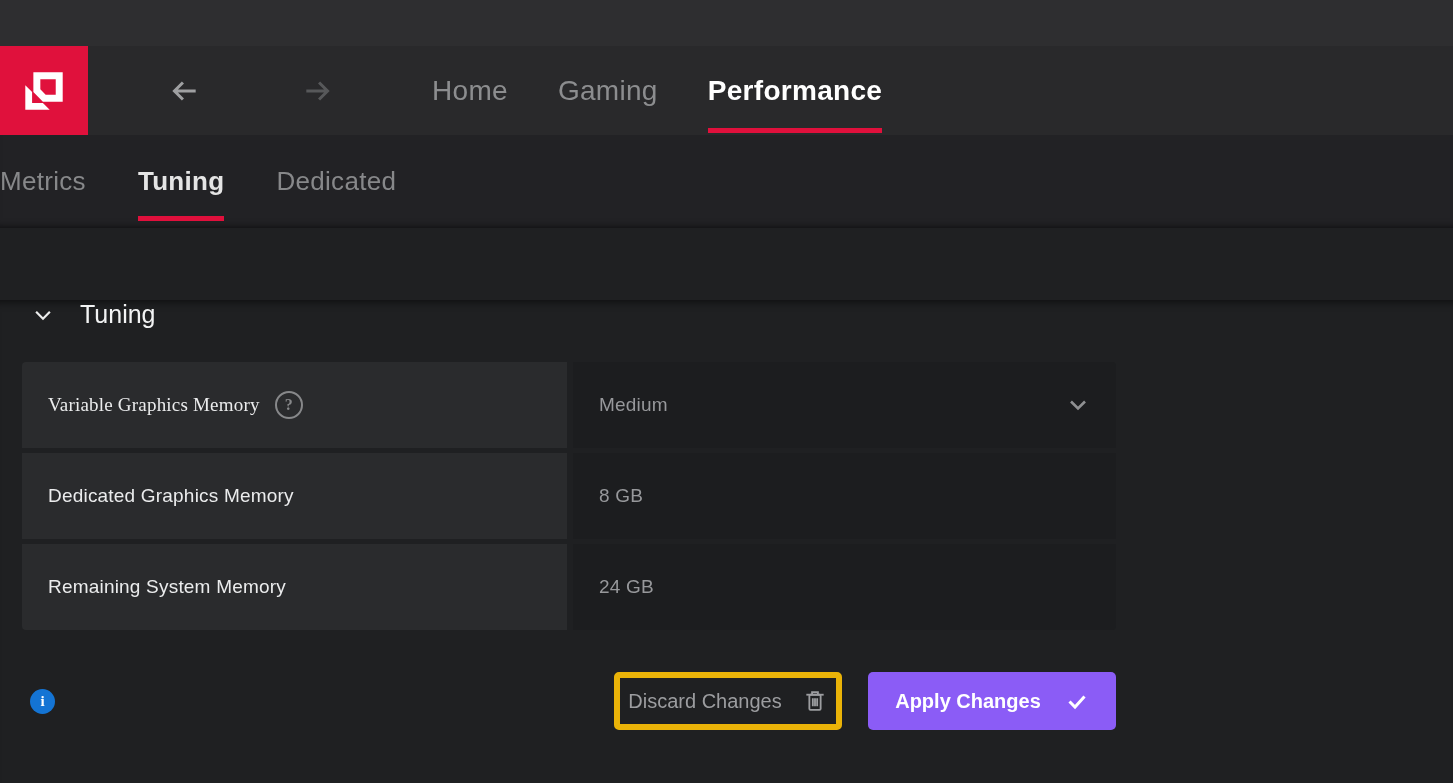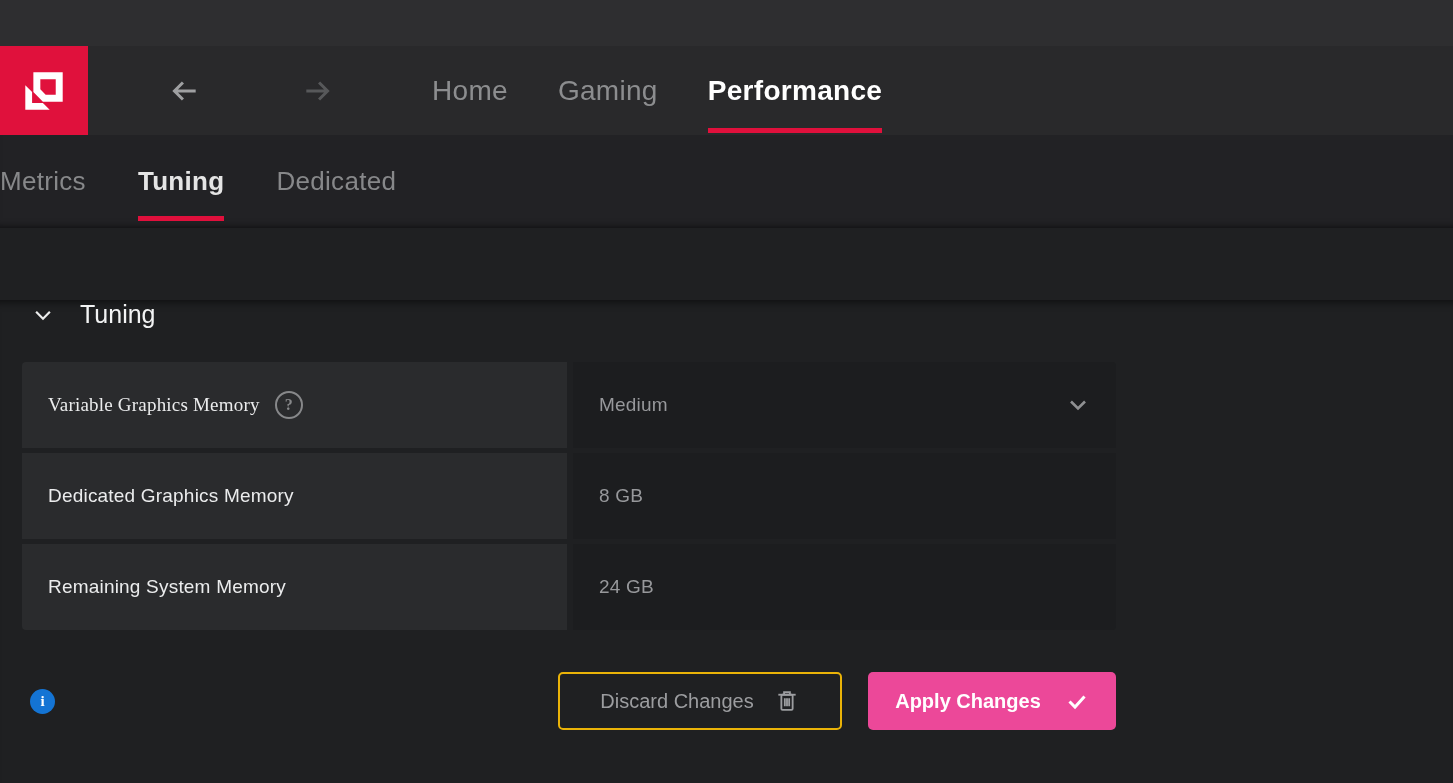--- a/index.html
+++ b/index.html
@@ -114,26 +114,26 @@
     font-family: "Liberation Serif", serif;
   }
   .note-text { margin-left: 15px; font-size: 17px; color: #8e8f91; letter-spacing: 0.2px; }
   .footer-spacer { flex: 1; }
   .btn {
     height: 58px; border-radius: 5px; display: flex; align-items: center;
     justify-content: center; cursor: pointer; border: none; background: none;
     font-family: "Liberation Sans", sans-serif;
   }
   .btn-discard {
-    width: 284px; margin-right: 26px;
-    border: 2px solid #eab308; color: #9c9da0; background: transparent;
+    width: 228px; margin-right: 26px;
+    border: 6px solid #eab308; color: #9c9da0; background: transparent;
   }
   .btn-discard .btn-label { font-size: 20px; color: #9c9da0; }
   .btn-discard svg { width: 26px; height: 26px; margin-left: 20px; }
-  .btn-apply { width: 248px; background: #ec4899; color: #ffffff; }
+  .btn-apply { width: 248px; background: #8b5cf6; color: #ffffff; }
   .btn-apply .btn-label { font-size: 20px; font-weight: 700; color: #ffffff; }
   .btn-apply svg { width: 24px; height: 24px; margin-left: 24px; }
 </style>
 </head>
 <body>
 
 <div class="titlebar"></div>
 
 <div class="header">
   <div class="logo">

